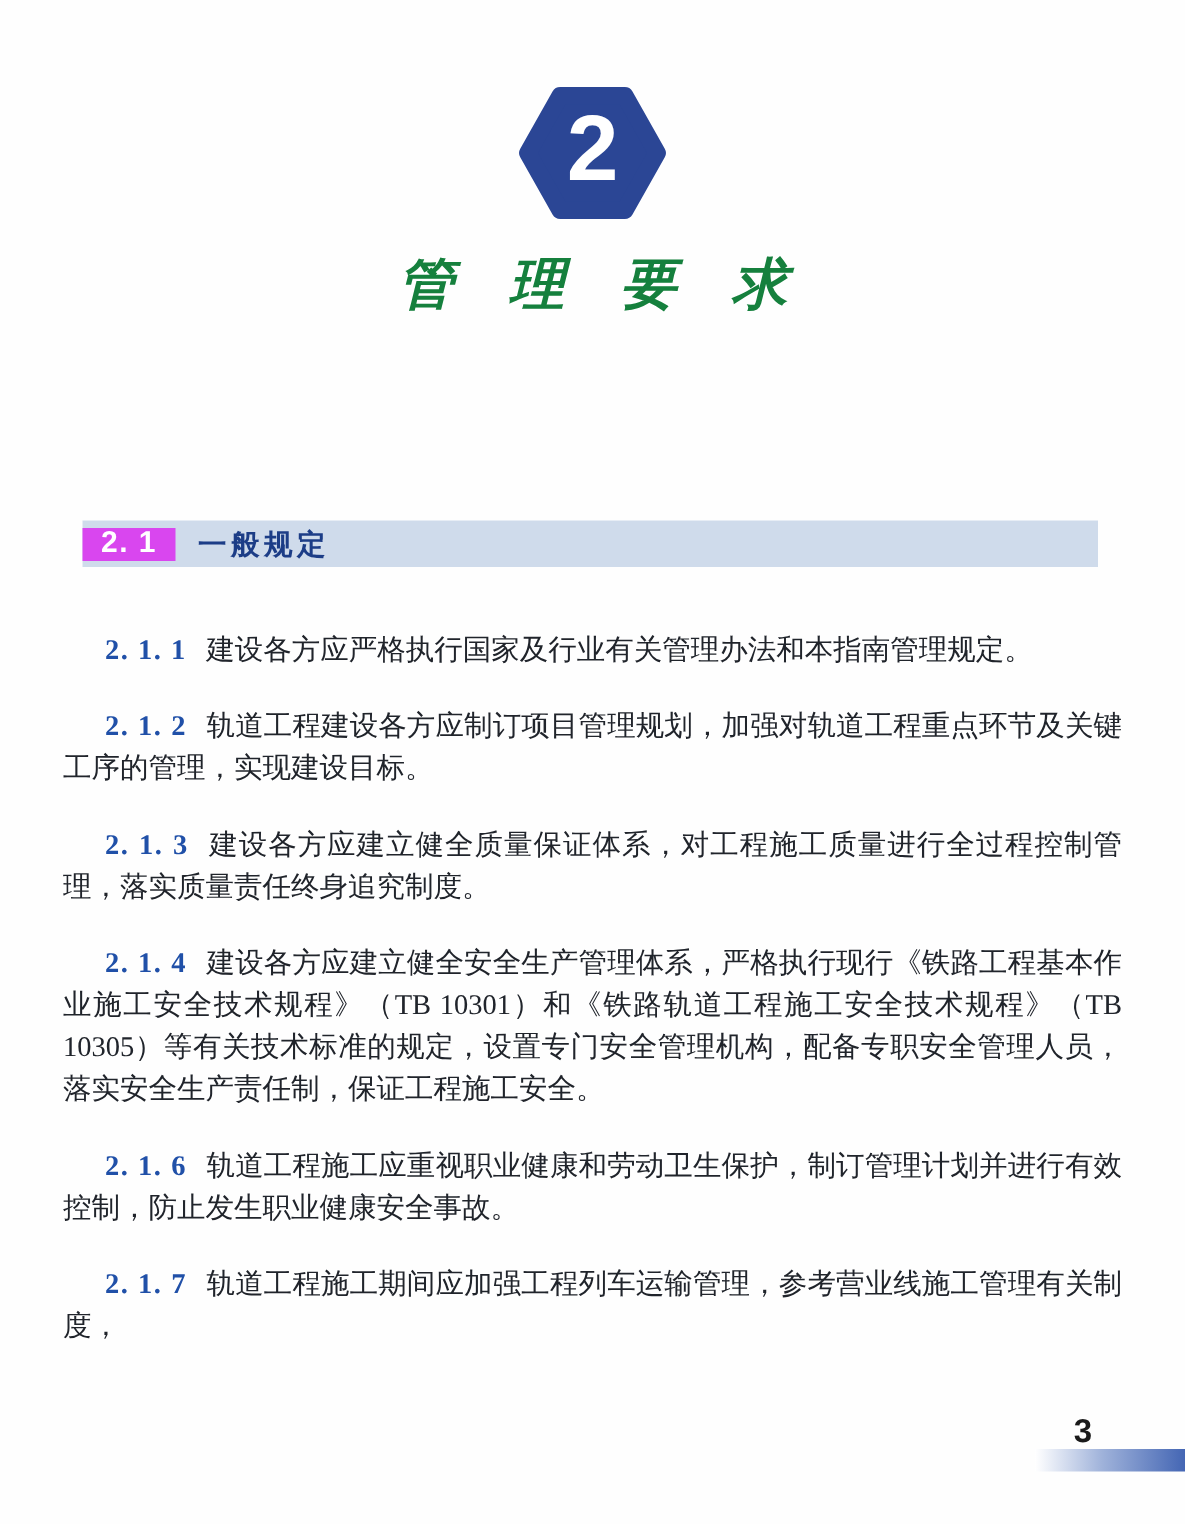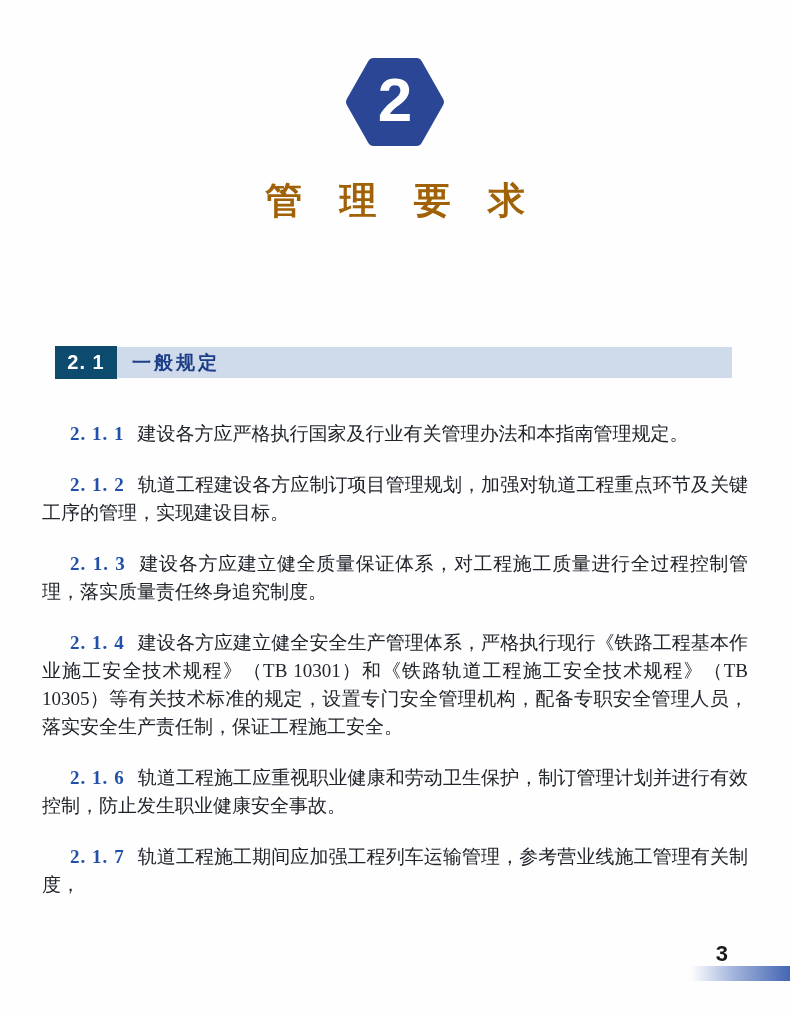--- a/index.html
+++ b/index.html
@@ -18,35 +18,36 @@
   }
   .hex-wrap { position: relative; width: 98px; height: 92px; }
   .hex-wrap svg { display: block; width: 98px; height: 92px; }
   .hex-num {
     position: absolute; top: 0; left: 0; right: 0; bottom: 6px;
     display: flex; align-items: center; justify-content: center;
     color: #ffffff; font-family: "Liberation Sans", "DejaVu Sans", sans-serif;
     font-weight: bold; font-size: 62px;
   }
   .chapter-title {
-    margin-top: 28px;
-    font-size: 37px; font-weight: bold; color: #a16207;
+    margin-top: 17px;
+    font-size: 37px; font-weight: bold; color: #15803d;
     letter-spacing: 14px; text-indent: 14px;
     font-family: "Liberation Serif", "DejaVu Serif", serif;
+    font-style: italic;
   }
 
   
   .section-bar {
     position: absolute; top: 347px; left: 55px; width: 677px; height: 31px;
     background: #cfdbeb;
     display: flex; align-items: center;
   }
   .section-box {
-    height: 33px; min-width: 40px; padding: 0 11px;
-    background: #0c4a6e; color: #ffffff;
+    height: 22px; min-width: 40px; padding: 0 11px;
+    background: #d946ef; color: #ffffff;
     display: flex; align-items: center; justify-content: center;
     font-family: "Liberation Sans", "DejaVu Sans", sans-serif;
     font-weight: bold; font-size: 20px; letter-spacing: 1px;
     flex: 0 0 auto;
   }
   .section-title {
     margin-left: 15px;
     font-family: "Liberation Sans", "DejaVu Sans", sans-serif;
     font-weight: bold; font-size: 19px; color: #1c3d87; letter-spacing: 3px;
   }

